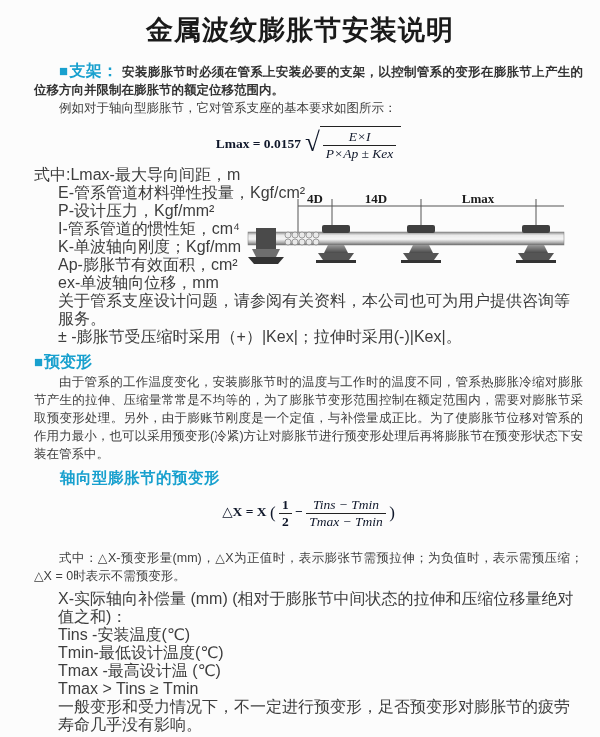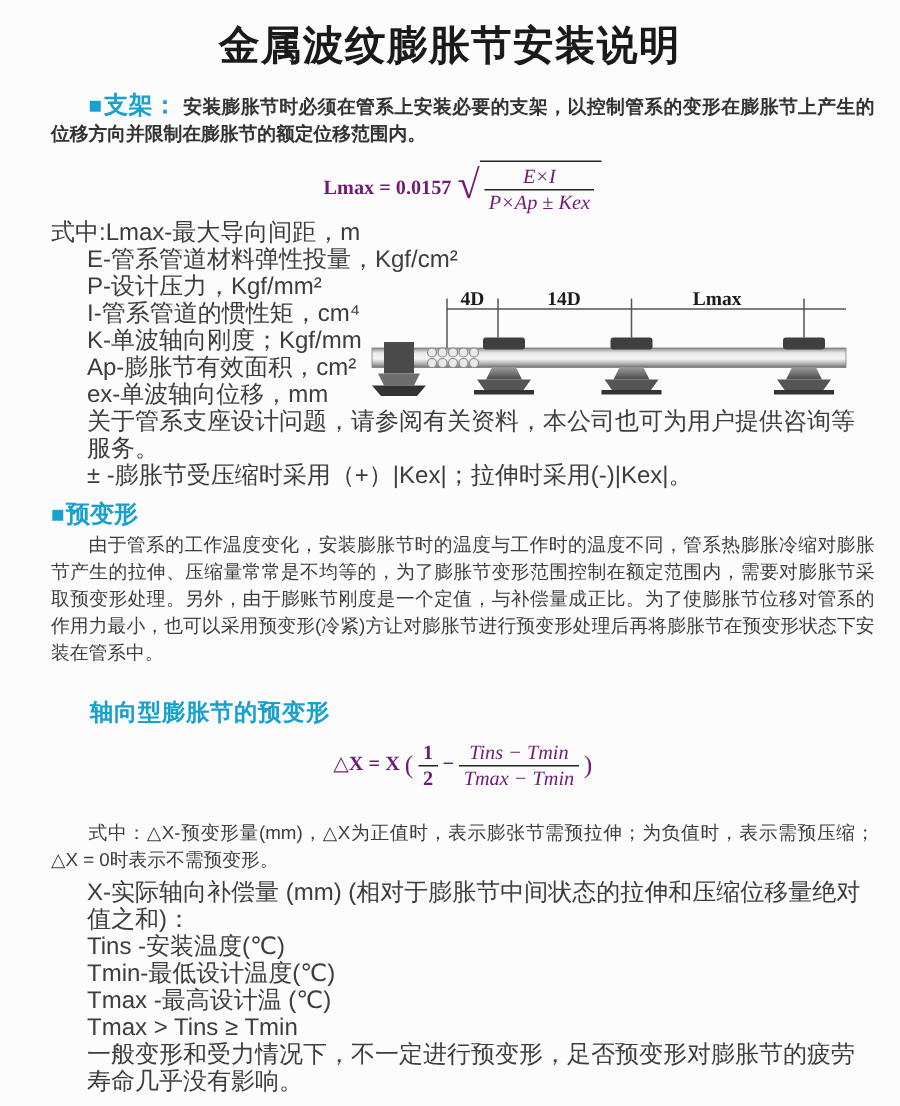--- a/index.html
+++ b/index.html
@@ -23,41 +23,41 @@
   .bold { font-weight:bold; color:#333; }
   .sec-head { font-size:16px; font-weight:bold; color:#18a0ce; }
   .sec-bullet { font-size:15px; color:#18a0ce; margin-right:1px; }
   .p-support { margin-top:14px; }
   .p-example { margin-top:0; }
 
   
   .formula {
     text-align:center;
     font-family:"Liberation Serif","DejaVu Serif",serif;
-    font-weight:bold; font-size:13.5px; color:#701a75;
+    font-weight:bold; font-size:13.5px; color:#0f172a;
   }
   .formula-1 { margin:9px 0 3px 0; }
   .frac { display:inline-flex; flex-direction:column; vertical-align:middle; text-align:center; line-height:1.15; }
   .frac .num { border-bottom:1.3px solid #222; padding:0 3px; }
   .frac .den { padding:0 3px; }
   .rad { display:inline-flex; align-items:flex-start; margin-left:4px; }
   .rad-sign { font-size:27px; font-weight:normal; line-height:1; transform:translateY(3px); }
   .rad-body { border-top:1.5px solid #222; padding:2px 5px 0 3px; }
   .rad-body .frac, .var { font-style:italic; font-weight:normal; }
   .formula-2 { margin:8px 0 20px 0; }
   .paren { font-size:17px; vertical-align:middle; font-weight:normal; }
 
   
   .def-list { margin-top:5px; }
   .def-line { line-height:18px; }
   .def-sub { padding-left:24px; }
 
   
   .h-block { margin-top:6px; }
-  .h-sub { font-size:15.5px; font-weight:bold; color:#18a0ce; letter-spacing:0.5px; margin-top:21px; }
+  .h-sub { font-size:15.5px; font-weight:bold; color:#18a0ce; letter-spacing:0.5px; margin-top:5px; }
   .h-axial { margin-left:26px; }
 
   
   .diagram {
     position:absolute; left:246px; top:192px;
     width:348px; height:88px;
   }
   .dim-label {
     font-family:"Liberation Serif","DejaVu Serif",serif;
     font-weight:bold; font-size:13px; fill:#1c1c1c;
@@ -67,20 +67,21 @@
 <body>
 
 <div class="page-title">金属波纹膨胀节安装说明</div>
 
 <div class="content">
 
   <p class="p-support ind">
     <span class="sec-bullet">■</span><span class="sec-head">支架：</span>
     <span class="bold">安装膨胀节时必须在管系上安装必要的支架，以控制管系的变形在膨胀节上产生的位移方向并限制在膨胀节的额定位移范围内。</span>
   </p>
+  <p class="p-example ind">例如对于轴向型膨胀节，它对管系支座的基本要求如图所示：</p>
 
   <div class="formula formula-1">
     <span>Lmax = 0.0157</span><span class="rad">
         <span class="rad-sign">√</span>
         <span class="rad-body"><span class="frac">
             <span class="num">E×I</span>
             <span class="den">P×Ap ± Kex</span>
           </span></span>
       </span>
   </div>

